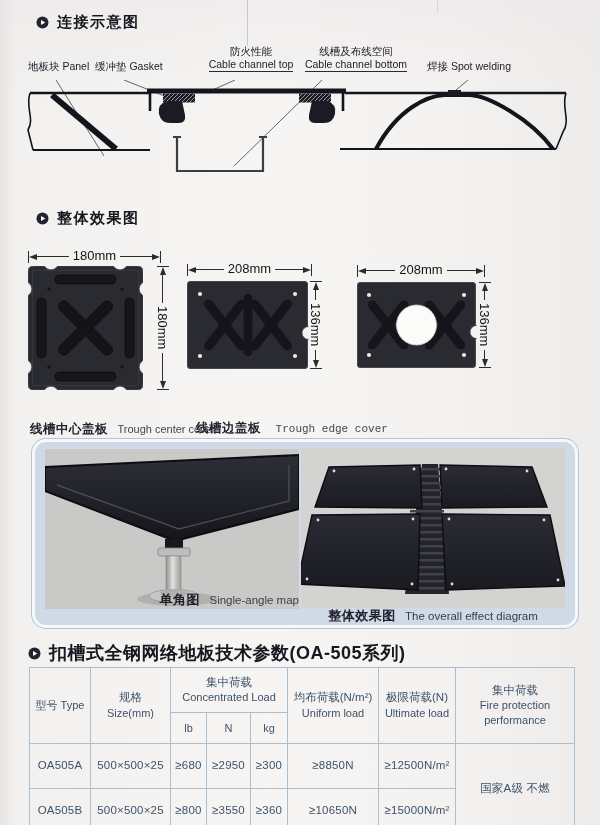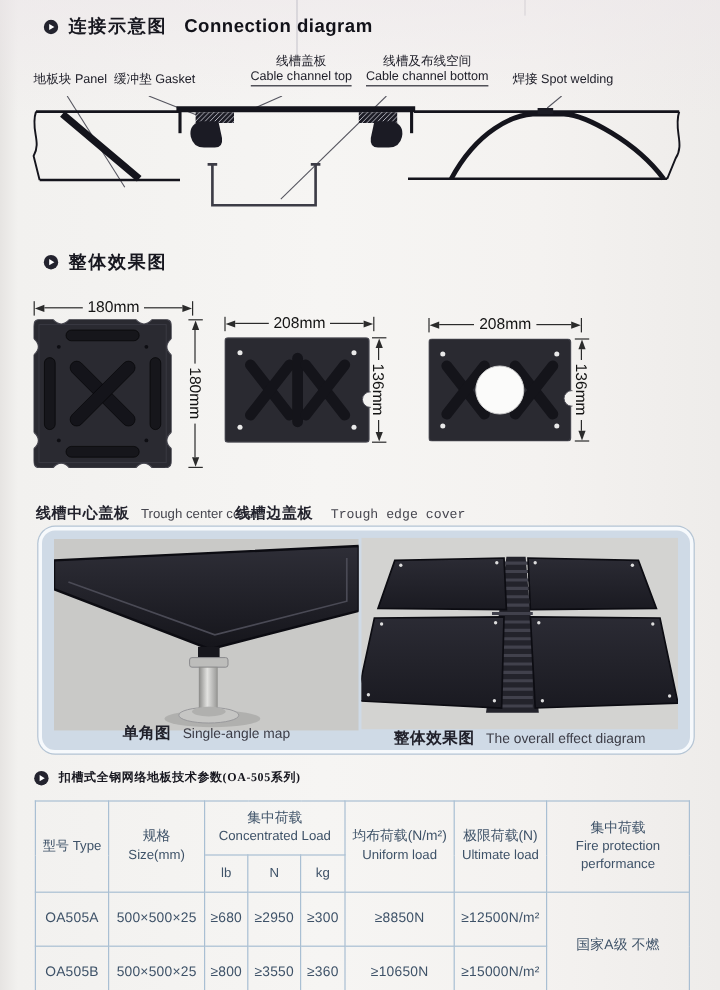--- a/index.html
+++ b/index.html
@@ -7,21 +7,21 @@
   .page{position:relative;width:600px;height:825px;margin:0 auto;overflow:hidden;
     background:linear-gradient(90deg,#e6e4e2 0,#f2f1ef 2.5%,#f6f5f3 45%,#f4f2f0 75%,#eeecea 100%);}
   .page::before{content:"";position:absolute;inset:0;
     background:linear-gradient(180deg,rgba(236,230,233,.55) 0,rgba(255,255,255,0) 12%);pointer-events:none;}
   .crease{position:absolute;width:1px;background:rgba(140,140,158,.38);}
 
   
   .sechead{position:absolute;display:flex;align-items:center;gap:8px;color:#17171f;font-weight:bold;white-space:nowrap;}
   .sechead .zh{font-size:15px;letter-spacing:1.5px;}
   .sechead .en{font-size:15.5px;letter-spacing:.4px;margin-left:6px;color:#121219;}
-  .sechead.small .zh{font-size:10px;letter-spacing:.5px;font-family:Liberation Serif, serif;}
+  .sechead.small .zh{font-size:18px;letter-spacing:.5px;}
 
   
   .clabel{position:absolute;font-size:10.5px;color:#21212b;white-space:nowrap;line-height:1.25;}
   .clabel.center{text-align:center;}
   .clabel .u{border-bottom:1px solid #2a2a34;padding-bottom:1px;}
 
   svg{display:block;}
   .absvg{position:absolute;}
 
   
@@ -69,33 +69,32 @@
 
   <div class="crease" style="left:247px;top:0;height:46px;"></div>
   <div class="crease" style="left:437px;top:0;height:13px;opacity:.6;"></div>
 
   <div class="sechead" style="left:36px;top:13px;">
     <svg width="13" height="13" viewBox="0 0 13 13">
       <circle cx="6.5" cy="6.5" r="6" fill="#23232e"></circle>
         <path d="M5,3.9 L9.3,6.5 L5,9.1 Z" fill="#ffffff"></path>
     </svg>
     <span class="zh">连接示意图</span>
-    <span class="en">Connection diagram</span>
   </div>
 
   <div class="clabel" style="left:28px;top:60px;">
     <span>地板块</span>
     <span>Panel</span>
   </div>
   <div class="clabel" style="left:95px;top:60px;">
     <span>缓冲垫</span>
     <span>Gasket</span>
   </div>
   <div class="clabel center" style="left:192px;top:45px;width:118px;">
-    <span>线槽盖板</span><br>
+    <span>防火性能</span><br>
     <span class="u">Cable channel top</span>
   </div>
   <div class="clabel center" style="left:295px;top:45px;width:122px;">
     <span>线槽及布线空间</span><br>
     <span class="u">Cable channel bottom</span>
   </div>
   <div class="clabel" style="left:427px;top:60px;">
     <span>焊接</span>
     <span>Spot welding</span>
   </div>
@@ -327,21 +326,21 @@
             <circle cx="112" cy="71" r="1.4"></circle>
           <circle cx="148" cy="71" r="1.4"></circle>
             <circle cx="243" cy="72" r="1.4"></circle>
           <circle cx="6" cy="131" r="1.4"></circle>
             <circle cx="111" cy="136" r="1.4"></circle>
           <circle cx="151" cy="136" r="1.4"></circle>
             <circle cx="257" cy="132" r="1.4"></circle>
         </g>
       </svg>
     </div>
-    <div class="photocap" style="left:10px;top:160px;width:254px;">
+    <div class="photocap" style="left:10px;top:148px;width:254px;text-align:right;">
       <span class="zh">单角图</span>
       <span class="en">Single-angle map</span>
     </div>
     <div class="photocap" style="left:266px;top:164px;width:264px;">
       <span class="zh">整体效果图</span>
       <span class="en">The overall effect diagram</span>
     </div>
   </div>
 
   <div class="sechead small" style="left:28px;top:641px;">

